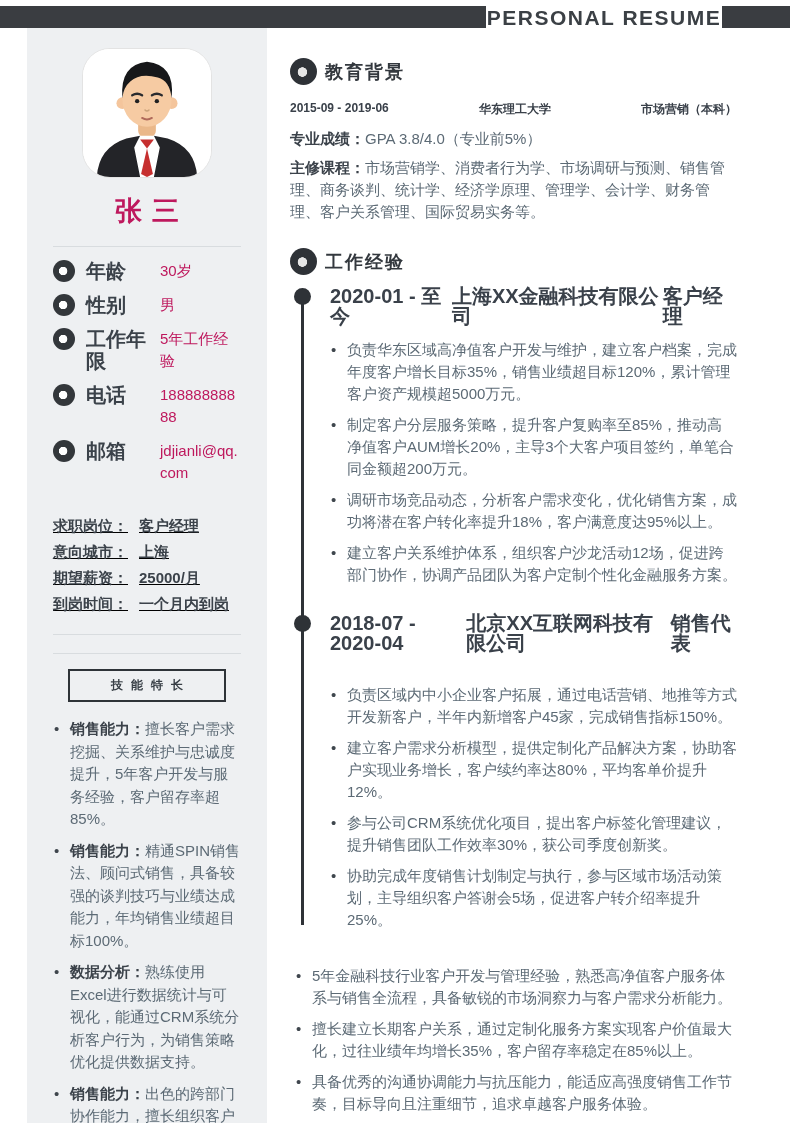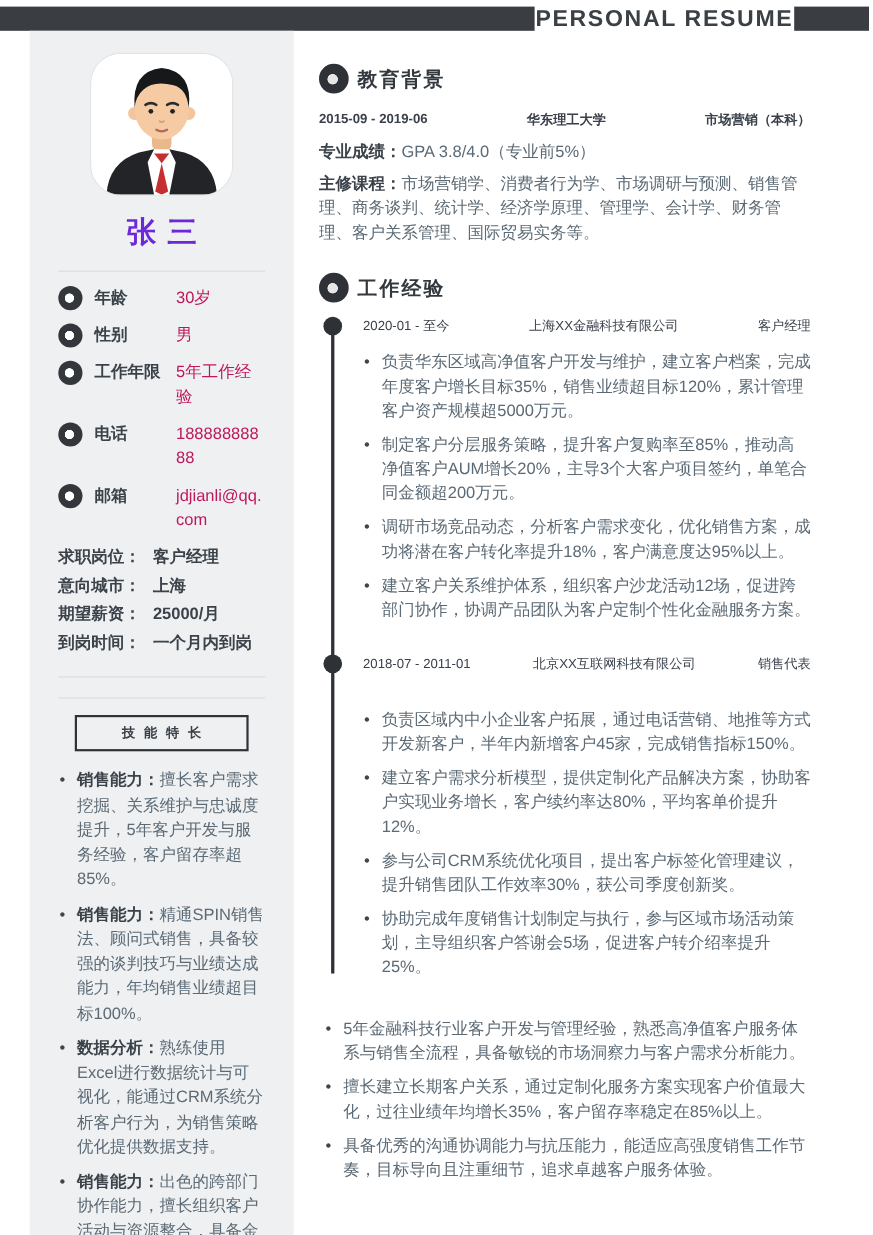--- a/index.html
+++ b/index.html
@@ -21,30 +21,30 @@
   .sidebar {
     position:absolute; top:28px; left:27px; width:240px; height:1095px;
     background:#eef0f2; padding:20px 26px 0;
   }
   .photo {
     width:130px; height:130px; margin:0 auto; background:#fff;
     border:1px solid #e3e3e3; border-radius:28px; overflow:hidden;
   }
   .photo svg { display:block; width:100%; height:100%; }
   .name { margin-top:15px; text-align:center; font-size:27px; font-weight:bold;
-    color:#6d28d9; letter-spacing:10px; text-indent:10px; }
+    color:#be185d; letter-spacing:10px; text-indent:10px; }
   .divider { border:none; border-top:1px solid #d8dcdf; margin-top:17px; }
   .info-list { margin-top:13px; }
   .info-row { display:flex; align-items:flex-start; margin-bottom:12px; }
   .dot-icon { width:22px; height:22px; border-radius:50%; flex:none;
     background:radial-gradient(circle at 46% 50%, #ffffff 0 4px, #33373b 4.5px); }
-  .info-label { width:74px; margin-left:11px; flex:none; font-size:15px; font-weight:bold;
+  .info-label { width:74px; margin-left:11px; flex:none; font-size:20px; font-weight:bold;
     color:#3b424a; line-height:22px; }
   .info-value { flex:1; font-size:15px; color:#be185d; line-height:22px; word-break:break-all; }
-  .intent-list { margin-top:14px; }
+  .intent-list { margin-top:33px;text-decoration:underline; }
   .intent-row { display:flex; margin-bottom:8px; font-size:15px; font-weight:bold;
     color:#3b424a; line-height:18px; }
   .intent-label { width:86px; flex:none; }
   .divider.d2 { margin-top:21px; }
   .divider.d3 { margin-top:18px; }
   .skills-box {
     margin:15px auto 0; width:158px; height:33px; border:2px solid #2e3338;
     display:flex; align-items:center; justify-content:center;
     font-size:12px; font-weight:bold; letter-spacing:8px; text-indent:8px; color:#383f46;
   }
@@ -65,21 +65,21 @@
   .edu-line b, .edu-para b { color:#3b424a; }
   .edu-para { margin-top:7px; font-size:15px; color:#5c6a75; line-height:22px; }
   .section.work { margin-top:25px; }
   .timeline { position:relative; margin-top:11px; }
   .timeline::before { content:""; position:absolute; left:11px; top:14px; bottom:6px;
     width:3px; background:#2e3237; }
   .job { position:relative; padding-left:40px; }
   .job + .job { margin-top:27px; }
   .job-dot { position:absolute; left:4px; top:2px; width:17px; height:17px;
     border-radius:50%; background:#2e3237; }
-  .job-header { display:flex; justify-content:space-between; font-size:12px; font-weight:normal;
+  .job-header { display:flex; justify-content:space-between; font-size:20px; font-weight:bold;
     color:#3a414a; line-height:20px; }
   .job-bullets { list-style:none; margin-top:13px; }
   .job-bullets.late { margin-top:31px; }
   .job-bullets li, .eval-bullets li { position:relative; padding-left:17px; font-size:15px;
     line-height:22px; color:#5c6a75; margin-bottom:9px; }
   .job-bullets li::before, .eval-bullets li::before {
     content:"•"; position:absolute; left:1px; top:0; color:#3f464d; }
   .section.eval { margin-top:34px; }
   .eval-bullets { list-style:none; margin:15px 0 0 5px; }
 </style>
@@ -218,21 +218,21 @@
             <li>负责华东区域高净值客户开发与维护，建立客户档案，完成年度客户增长目标35%，销售业绩超目标120%，累计管理客户资产规模超5000万元。</li>
             <li>制定客户分层服务策略，提升客户复购率至85%，推动高净值客户AUM增长20%，主导3个大客户项目签约，单笔合同金额超200万元。</li>
             <li>调研市场竞品动态，分析客户需求变化，优化销售方案，成功将潜在客户转化率提升18%，客户满意度达95%以上。</li>
             <li>建立客户关系维护体系，组织客户沙龙活动12场，促进跨部门协作，协调产品团队为客户定制个性化金融服务方案。</li>
           </ul>
         </div>
 
         <div class="job">
           <span class="job-dot"></span>
           <div class="job-header">
-            <span>2018-07 - 2011-01</span>
+            <span>2018-07 - 2020-04</span>
             <span>北京XX互联网科技有限公司</span>
             <span>销售代表</span>
           </div>
           <ul class="job-bullets late">
             <li>负责区域内中小企业客户拓展，通过电话营销、地推等方式开发新客户，半年内新增客户45家，完成销售指标150%。</li>
             <li>建立客户需求分析模型，提供定制化产品解决方案，协助客户实现业务增长，客户续约率达80%，平均客单价提升12%。</li>
             <li>参与公司CRM系统优化项目，提出客户标签化管理建议，提升销售团队工作效率30%，获公司季度创新奖。</li>
             <li>协助完成年度销售计划制定与执行，参与区域市场活动策划，主导组织客户答谢会5场，促进客户转介绍率提升25%。</li>
           </ul>
         </div>

